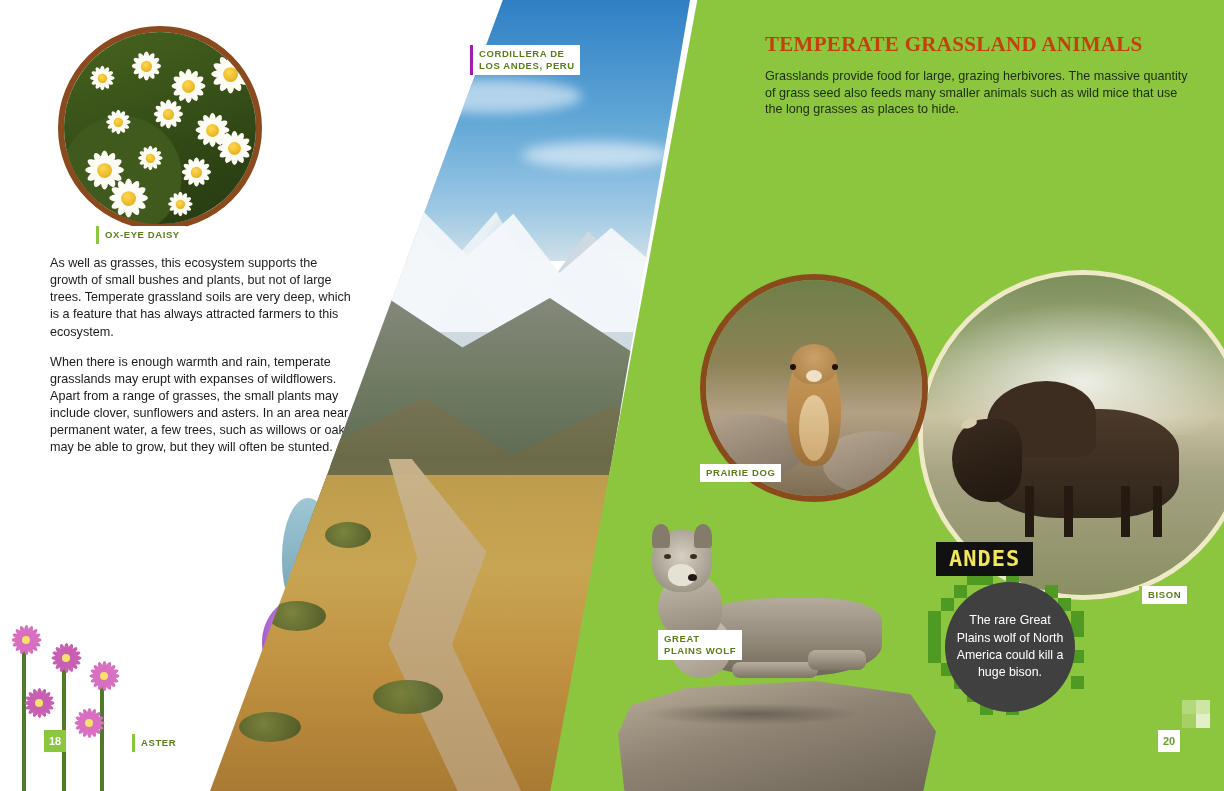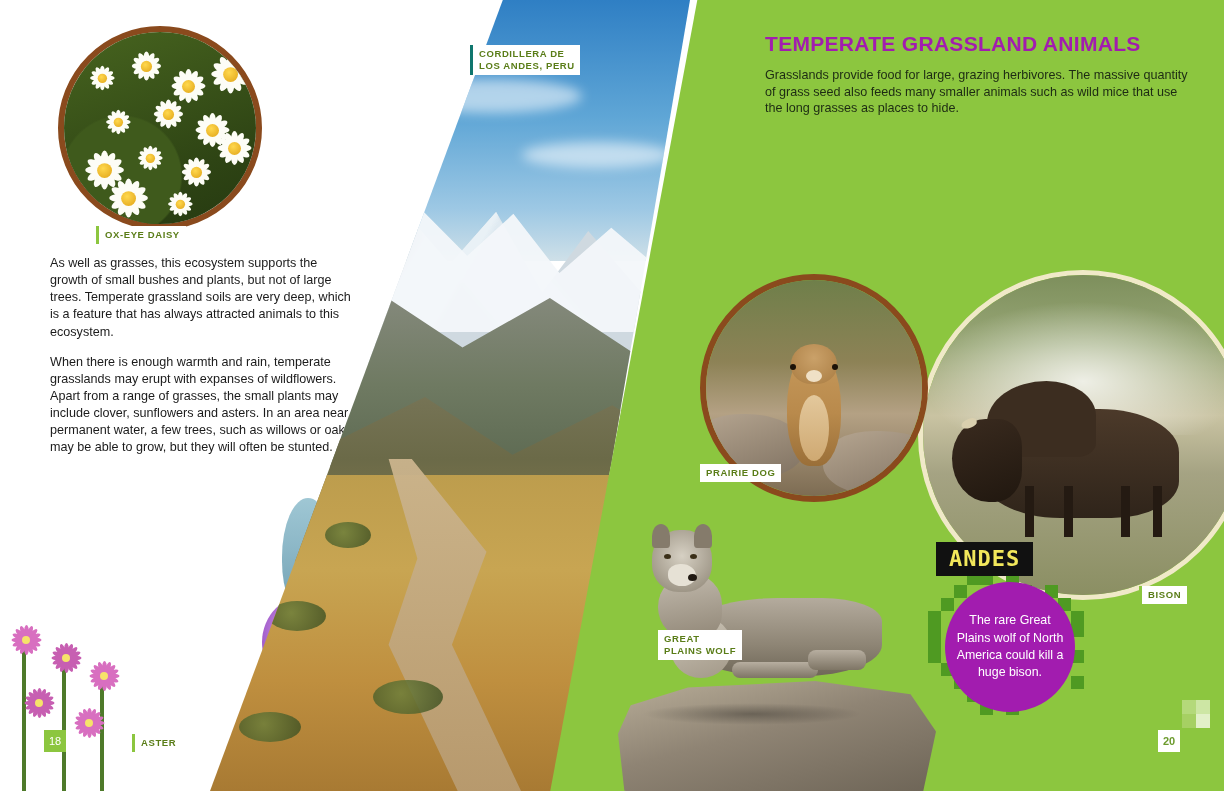--- a/index.html
+++ b/index.html
@@ -86,38 +86,39 @@
   
   .photo-label {
     position: absolute;
     background: #ffffff;
     color: #5a7d18;
     font-weight: bold;
     font-size: 9.5px;
     letter-spacing: .6px;
     line-height: 1.25;
     padding: 3px 5px 3px 6px;
-    border-left: 3px solid #0f766e;
+    border-left: 3px solid #a21caf;
     text-transform: uppercase;
     white-space: pre-line;
   }
   .green-fill {
     position: absolute; left: 540px; top: 0; width: 684px; height: 791px;
     background: linear-gradient(180deg, #8cc63f, #8cc63f);
     clip-path: polygon(23% 0%, 100% 0%, 100% 100%, 1.5% 100%);
   }
 
   
   .right-text { position: absolute; left: 765px; top: 32px; width: 430px; }
   h2.section-title {
-    color: #a21caf;
+    color: #c2410c;
     font-size: 21px;
     font-weight: bold;
     letter-spacing: .3px;
     margin-bottom: 11px;
+    font-family: Liberation Serif, serif;
   }
   .right-text p {
     font-size: 12.6px;
     color: #1d2b13;
     line-height: 1.33;
     margin-bottom: 12px;
   }
 
   
   .left-col { position: absolute; left: 50px; top: 255px; width: 308px; }
@@ -297,21 +298,21 @@
   .fact-tab {
     position: absolute; left: 8px; top: 4px;
     background: #111111; color: #f2e75b;
     font-family: "DejaVu Sans Mono", monospace;
     font-weight: bold; font-size: 22px; letter-spacing: 1px;
     padding: 4px 13px 5px 13px;
   }
   .fact-circle {
     position: absolute; left: 17px; top: 44px;
     width: 130px; height: 130px; border-radius: 50%;
-    background: #a21caf; color: #ffffff;
+    background: #404040; color: #ffffff;
     display: flex; align-items: center; justify-content: center;
     text-align: center; font-size: 12.4px; line-height: 1.4;
     padding: 10px;
   }
 
   
   .asters { position: absolute; left: 0; top: 580px; width: 140px; height: 211px; }
   .aster-flower { position: absolute; }
   .aster-flower .p {
     position: absolute; left: 50%; top: 50%;
@@ -345,21 +346,21 @@
     background: linear-gradient(90deg, #5d8c33, #4a7327);
   }
   .clover-leaf {
     position: absolute; background: #4d7b2b; border-radius: 50% 10% 50% 10%;
   }
 
   
   .page-num-left {
     position: absolute; left: 44px; top: 730px;
     width: 22px; height: 22px; background: #8cc63f;
-    color: #ffffff; font-size: 11px; font-weight: normal;
+    color: #ffffff; font-size: 11px; font-weight: bold;
     display: flex; align-items: center; justify-content: center;
   }
   .page-num-right {
     position: absolute; left: 1158px; top: 730px;
     width: 22px; height: 22px; background: #ffffff;
     color: #6c9b2e; font-size: 11px; font-weight: bold;
     display: flex; align-items: center; justify-content: center;
   }
   .swatch { position: absolute; width: 14px; height: 14px; }
 
@@ -579,21 +580,21 @@
           <i class="petal" style="transform: rotate(270deg);"></i>
           <i class="petal" style="transform: rotate(300deg);"></i>
           <i class="petal" style="transform: rotate(330deg);"></i>
           <i class="core"></i>
         </div>
       </div>
   </div>
   <div class="label-on-white" style="left:96px; top:226px;">OX-EYE DAISY</div>
 
   <div class="left-col">
-    <p>As well as grasses, this ecosystem supports the growth of small bushes and plants, but not of large trees. Temperate grassland soils are very deep, which is a feature that has always attracted animals to this ecosystem.</p>
+    <p>As well as grasses, this ecosystem supports the growth of small bushes and plants, but not of large trees. Temperate grassland soils are very deep, which is a feature that has always attracted farmers to this ecosystem.</p>
     <p>When there is enough warmth and rain, temperate grasslands may erupt with expanses of wildflowers. Apart from a range of grasses, the small plants may include clover, sunflowers and asters. In an area near permanent water, a few trees, such as willows or oaks, may be able to grow, but they will often be stunted.</p>
   </div>
 
   <div class="asters">
     <div class="stem" style="left:22px; top:60px; width:4px; height:151px;"></div>
     <div class="stem" style="left:62px; top:80px; width:4px; height:131px;"></div>
     <div class="stem" style="left:100px; top:96px; width:4px; height:115px;"></div>
     <div class="aster-flower" style="left:4px;  top:38px; width:44px; height:44px;">
         <i class="p" style="transform: rotate(0deg);"></i>
         <i class="p" style="transform: rotate(22.5deg);"></i>

